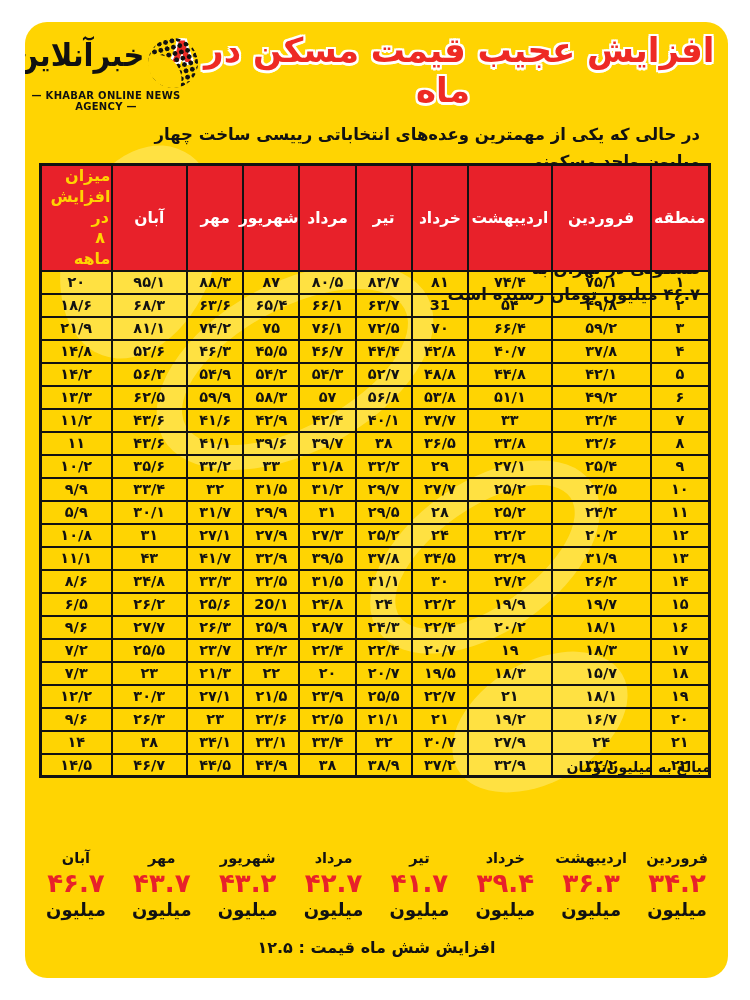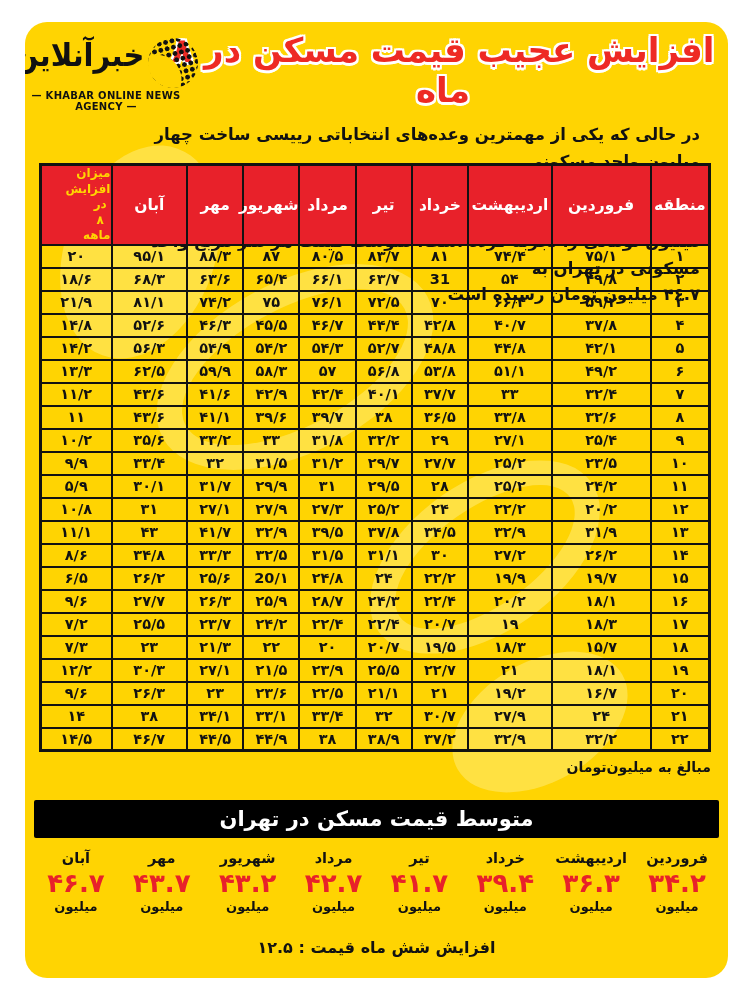--- a/index.html
+++ b/index.html
@@ -38,42 +38,42 @@
     background:var(--yellow);border-radius:50%;}
   .logo-en{margin-top:2px;color:#111;font-size:10px;font-weight:bold;letter-spacing:.3px;}
 
   
   .price-table{position:absolute;top:141px;right:17px;width:672px;
     border-collapse:collapse;table-layout:fixed;direction:rtl;}
   .price-table th,.price-table td{border:2px solid var(--ink);text-align:center;
     vertical-align:middle;}
   .price-table thead th{background:var(--red);color:#fff;font-size:15.5px;
     font-weight:bold;height:40px;}
-  .price-table thead th:last-child{color:var(--yellow);font-size:12px;
+  .price-table thead th:last-child{color:var(--yellow);font-size:16px;
     line-height:1.3;white-space:pre-line;padding-left:48px;}
   .price-table td{height:23px;background:transparent;color:var(--ink);
     font-size:14.5px;font-weight:bold;}
   .price-table{border:3px solid var(--ink);}
 
   
   .footnotes{position:absolute;top:737px;right:17px;width:672px;display:flex;
     justify-content:space-between;font-size:14px;font-weight:bold;}
   .note-period{color:var(--red);}
   .note-amounts{color:var(--ink);}
 
   
   .summary-bar{position:absolute;top:778px;right:9px;width:685px;height:38px;
     background:#000;color:#fff;display:flex;align-items:center;justify-content:center;
     font-size:21px;font-weight:bold;border-radius:2px;}
   .summary-months{position:absolute;top:828px;right:8px;width:687px;display:flex;
     direction:rtl;}
   .month-col{flex:1;text-align:center;}
   .month-name{color:var(--ink);font-size:14.5px;font-weight:bold;}
   .month-value{color:var(--red);font-size:26px;font-weight:bold;margin-top:2px;}
-  .month-unit{color:var(--ink);font-size:13px;font-weight:bold;margin-top:1px;text-align:center;}
+  .month-unit{color:var(--ink);font-size:18px;font-weight:bold;margin-top:1px;text-align:center;}
 
   .bottom-line{position:absolute;top:916px;right:0;width:100%;text-align:center;
     color:var(--ink);font-size:16px;font-weight:bold;}
 </style>
 </head>
 <body>
 
 <div class="card">
 
   <div class="wm wm-ring" style="left:120px;top:260px;width:300px;height:170px;transform:rotate(-28deg);"></div>
@@ -390,21 +390,20 @@
             <td>۴۶/۷</td>
             <td>۱۴/۵</td>
           </tr>
         </tbody>
     </table>
 
     <div class="footnotes">
       <span class="note-amounts">مبالغ به میلیون‌تومان</span>
     </div>
 
-    <div class="summary-bar">متوسط قیمت مسکن در تهران</div>
     <div class="summary-months">
         <div class="month-col">
           <div class="month-name">فروردین</div>
           <div class="month-value">۳۴.۲</div>
           <div class="month-unit">میلیون</div>
         </div>
         <div class="month-col">
           <div class="month-name">اردیبهشت</div>
           <div class="month-value">۳۶.۳</div>
           <div class="month-unit">میلیون</div>

